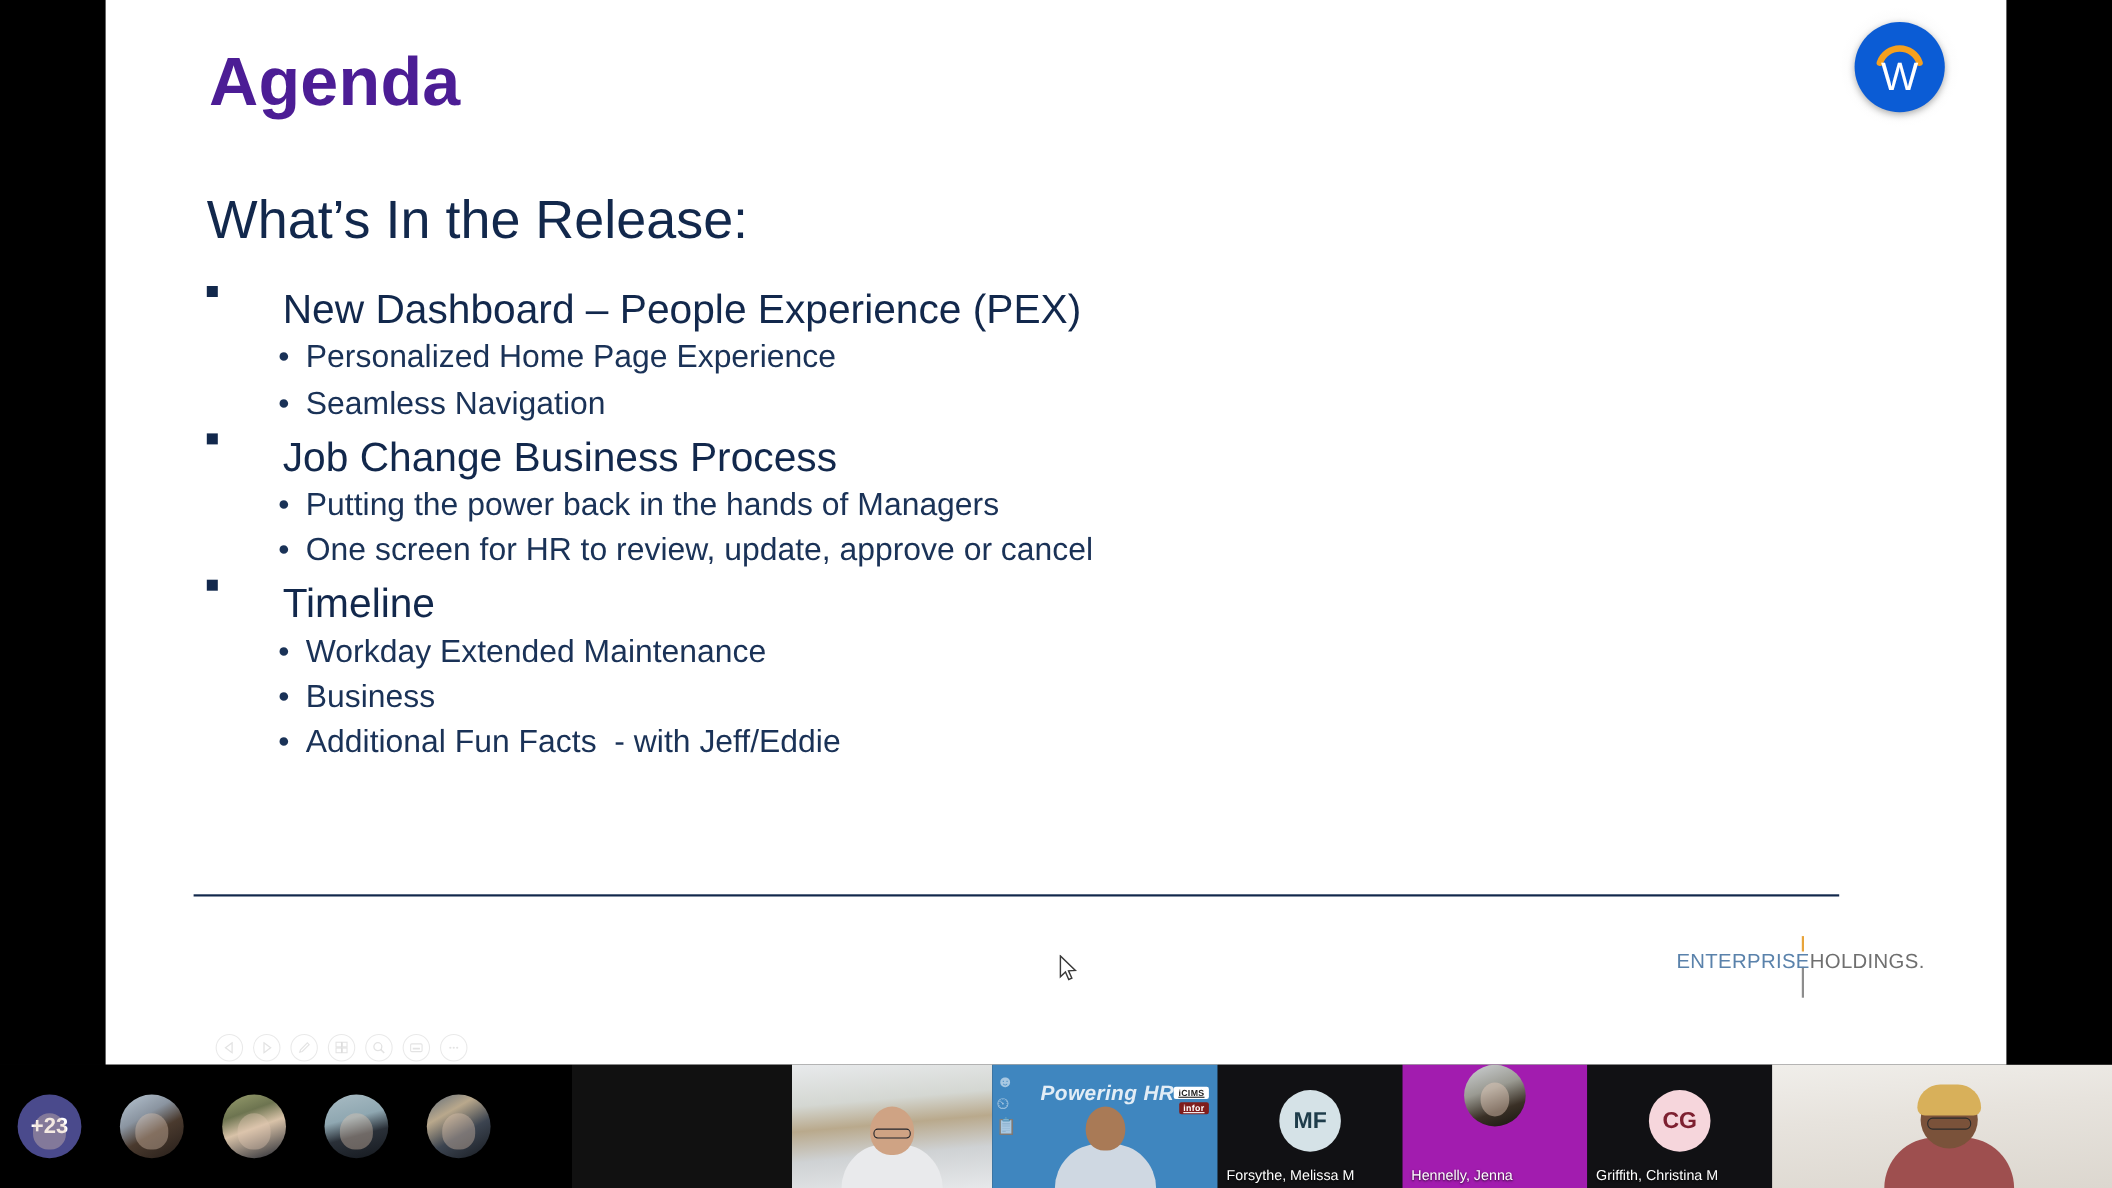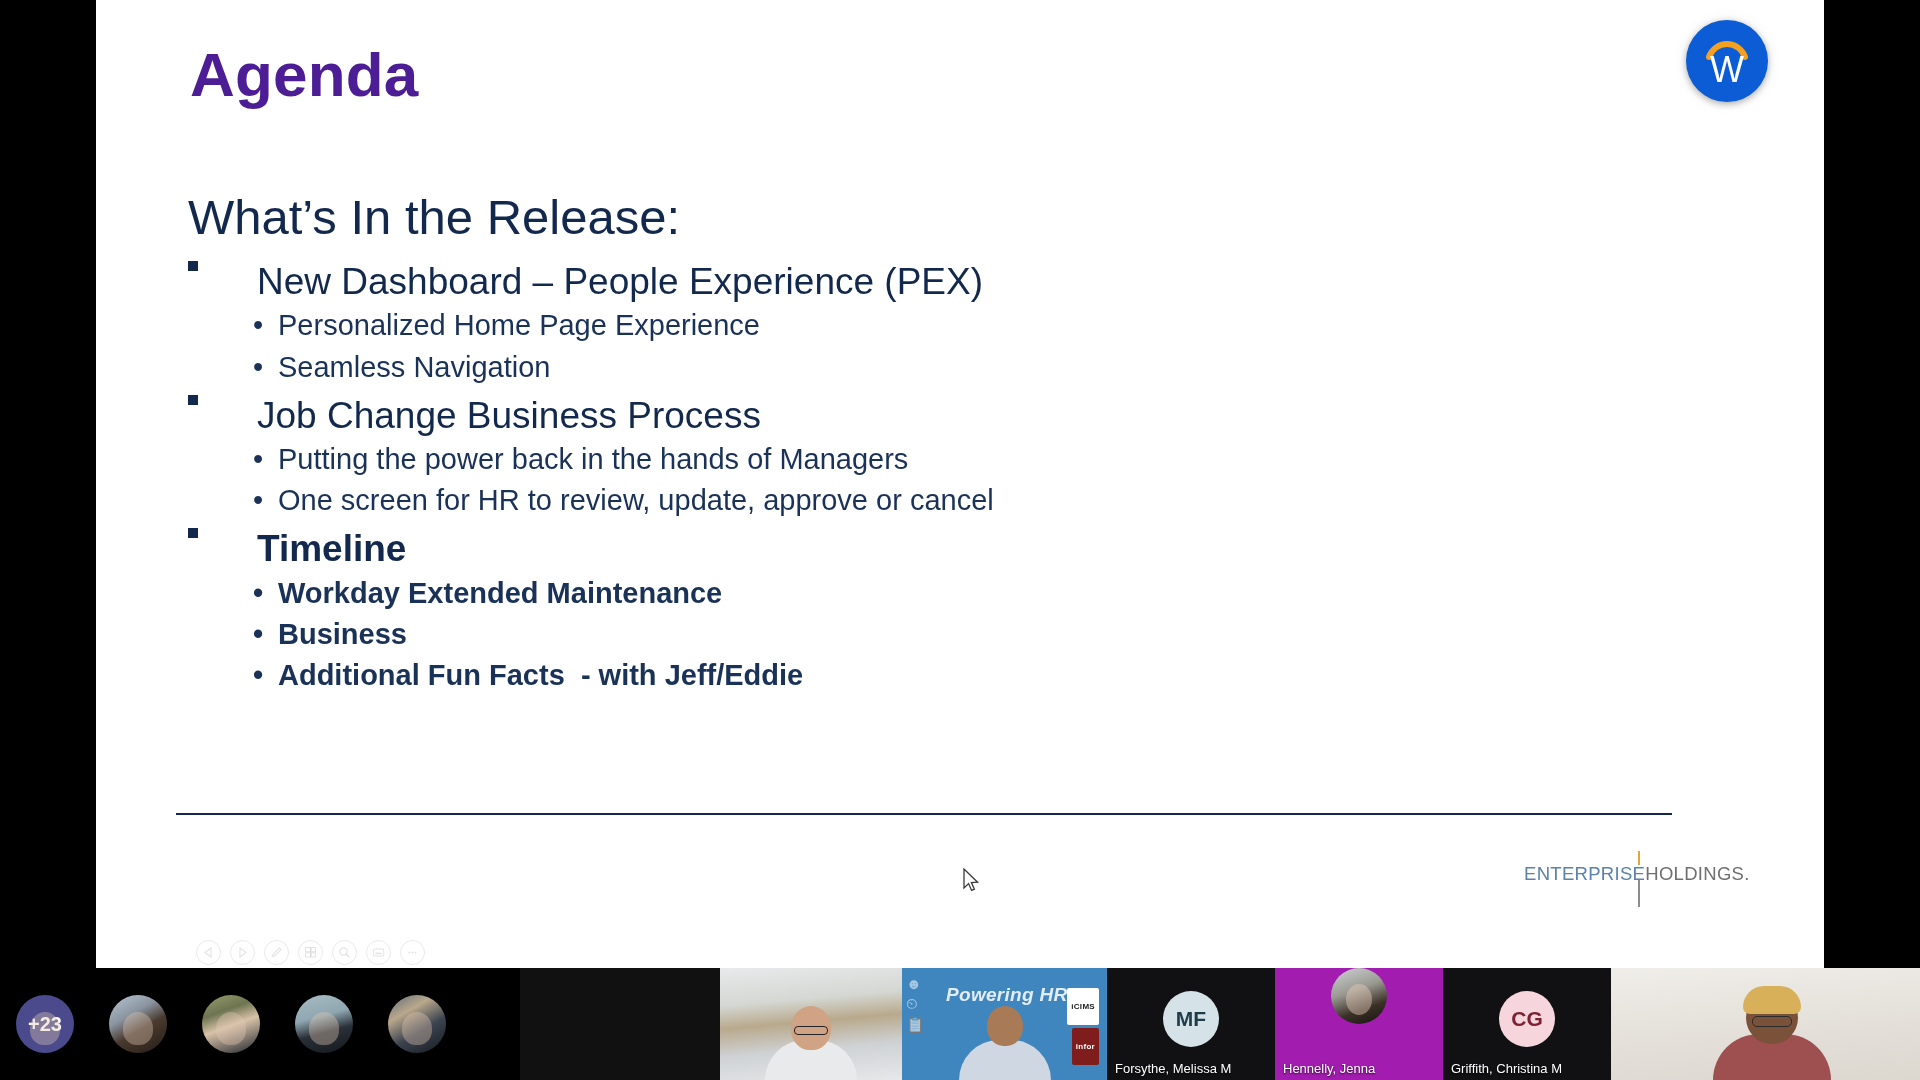--- a/index.html
+++ b/index.html
@@ -62,21 +62,21 @@
     font-size: 62px;
     font-weight: 700;
     color: #4c1d95;
     letter-spacing: 0.2px;
     line-height: 1.05;
     white-space: nowrap;
   }
   #slide-subtitle {
     position: absolute;
     left: 92px;
-    top: 192px;
+    top: 175px;
     font-size: 49px;
     font-weight: 400;
     color: #12284c;
     line-height: 1.05;
     white-space: nowrap;
   }
 
   
   #bullet-body {
     position: absolute;
@@ -327,21 +327,21 @@
     padding: 16px 0 0 44px;
     letter-spacing: .3px;
   }
   .hrbg .chips {
     position:absolute;
     right:8px; top:20px;
     display:flex; flex-direction:column; gap:3px; align-items:flex-end;
   }
   .hrbg .chip {
     font-style:normal; font-weight:700; font-size:8px;
-    padding:14px 4px; border-radius:2px; background:#ffffff; color:#222;
+    padding:1px 4px; border-radius:2px; background:#ffffff; color:#222;text-decoration:underline;
   }
   .hrbg .chip.infor { background:#7f1d1d; color:#fff; }
   .doodles {
     position:absolute; left:4px; top:6px;
     width:46px; height:96px;
     color: rgba(255,255,255,0.55);
     font-size: 15px; line-height: 1.35;
   }
 
   
@@ -462,21 +462,21 @@
         <div class="l2">
           <span class="marker">•</span>
           <span>Putting the power back in the hands of Managers</span>
         </div>
         <div class="l2">
           <span class="marker">•</span>
           <span>One screen for HR to review, update, approve or cancel</span>
         </div>
       </div>
 
-      <div class="group" style="font-weight:bold;">
+      <div class="group" style="">
         <div class="l1">
           <span class="marker"><i></i></span>
           <span>Timeline</span>
         </div>
         <div class="l2">
           <span class="marker">•</span>
           <span>Workday Extended Maintenance</span>
         </div>
         <div class="l2">
           <span class="marker">•</span>

